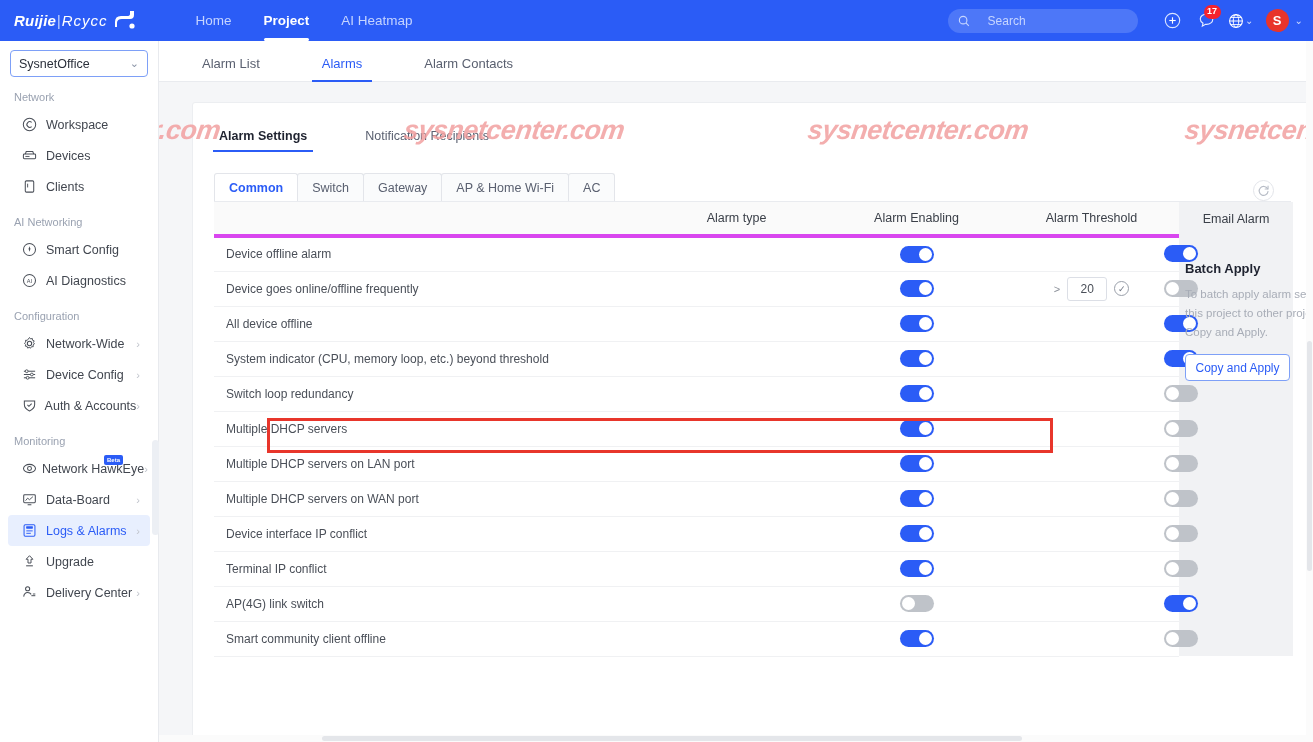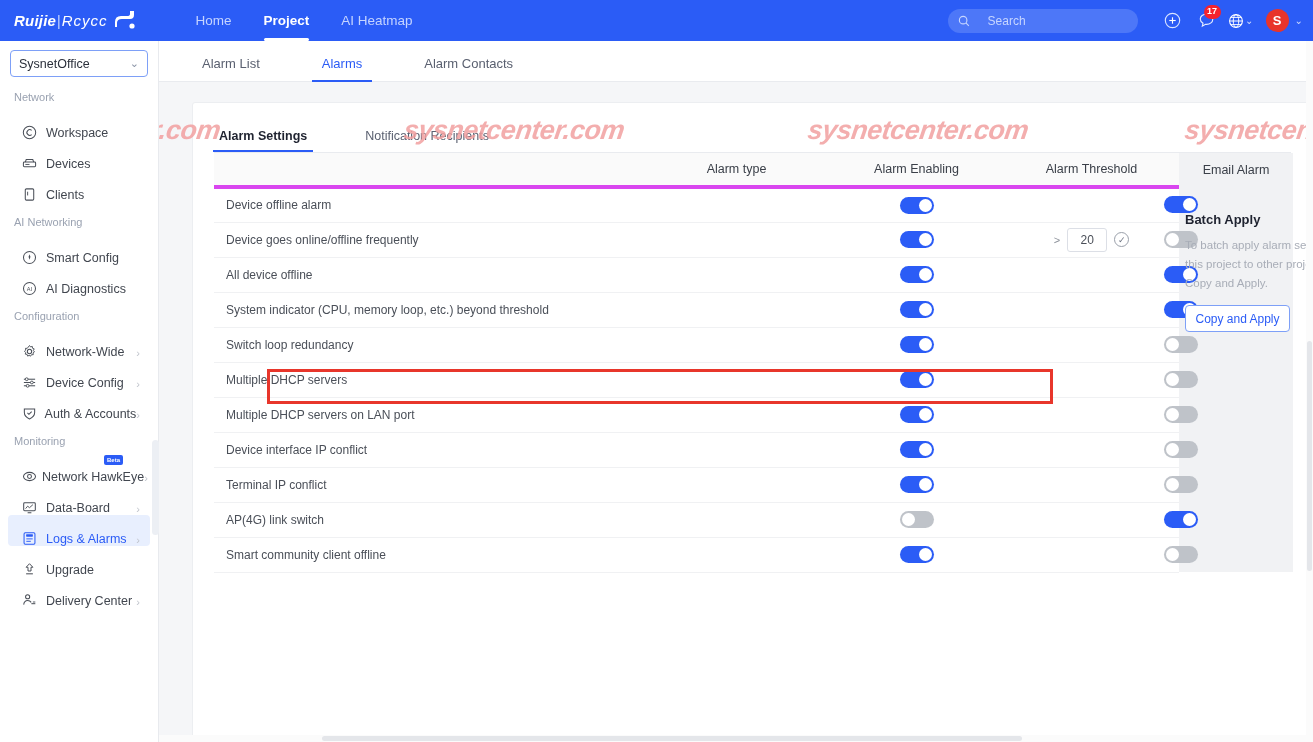--- a/index.html
+++ b/index.html
@@ -57,21 +57,21 @@
     position:absolute; left:0; top:41px; width:159px; height:701px;
     background:#fff; border-right:1px solid #e8eaee; z-index:30;
   }
   .proj-sel{
     margin:9px 10px 0 10px; height:27px; border:1px solid #7ea0f7; border-radius:4px;
     display:flex; align-items:center; padding:0 8px; font-size:12.5px; color:#2a2f3a; cursor:pointer;
   }
   .proj-sel .c{ margin-left:auto; color:#8a94a6; font-size:11px; }
   .grp{ color:#9aa2b1; font-size:11px; padding:14px 0 6px 14px; }
   .item{
-    height:31px; display:flex; align-items:flex-end; padding:0 10px 0 14px;
+    height:31px; display:flex; align-items:center; padding:0 10px 0 14px;
     color:#41464f; font-size:12.5px; cursor:pointer; position:relative; margin:0 8px; border-radius:4px;
   }
   .item .ic{ width:19px; display:flex; align-items:center; justify-content:flex-start; color:#4a4f58; }
   .item .lb{ margin-left:5px; white-space:nowrap; }
   .item .ar{ margin-left:auto; color:#c0c4cc; font-size:11px; }
   .item.active{ background:#e8effe; color:#2b5cf6; }
   .item.active .ic{ color:#2b5cf6; }
   .beta{
     position:absolute; left:96px; top:2px; background:#2b5cf6; color:#fff;
     font-size:6px; line-height:8px; padding:1px 3px; border-radius:2px; font-weight:bold;
@@ -413,20 +413,33 @@
     <div class="ttab">Alarm Contacts</div>
   </div>
 
   <div class="card">
 
     <div class="subtabs">
       <div class="stab active">Alarm Settings</div>
       <div class="stab">Notification Recipients</div>
     </div>
 
+    <div class="pillrow">
+      <div class="pill active">Common</div>
+      <div class="pill">Switch</div>
+      <div class="pill">Gateway</div>
+      <div class="pill">AP &amp; Home Wi-Fi</div>
+      <div class="pill">AC</div>
+      <div class="refresh">
+        <svg width="13" height="13" viewBox="0 0 14 14">
+            <path d="M11.4 5.2A4.8 4.8 0 1 0 11.9 8" stroke="#b7bcc6" stroke-width="1.2" fill="none" stroke-linecap="round"></path>
+            <path d="M11.9 2.2 L11.9 5.4 L8.8 5.4" stroke="#b7bcc6" stroke-width="1.2" fill="none" stroke-linecap="round"></path>
+          </svg>
+      </div>
+    </div>
 
     <div class="tblwrap">
       <table>
         <thead>
           <tr>
             <th class="c0"></th>
             <th class="c1">Alarm type</th>
             <th class="c2">Alarm Enabling</th>
             <th class="c3">Alarm Threshold</th>
             <th class="c4">Email Alarm</th>
@@ -482,20 +495,27 @@
               <td class="side"><span class="sw off" style="position: relative; left: -55px;"></span></td>
             </tr>
             <tr>
               <td class="c0">Multiple DHCP servers on LAN port</td>
               <td></td>
               <td><span class="sw on"></span></td>
               <td></td>
               <td class="side"><span class="sw off" style="position: relative; left: -55px;"></span></td>
             </tr>
             <tr>
+              <td class="c0">Multiple DHCP servers on WAN port</td>
+              <td></td>
+              <td><span class="sw on"></span></td>
+              <td></td>
+              <td class="side"><span class="sw off" style="position: relative; left: -55px;"></span></td>
+            </tr>
+            <tr>
               <td class="c0">Device interface IP conflict</td>
               <td></td>
               <td><span class="sw on"></span></td>
               <td></td>
               <td class="side"><span class="sw off" style="position: relative; left: -55px;"></span></td>
             </tr>
             <tr>
               <td class="c0">Terminal IP conflict</td>
               <td></td>
               <td><span class="sw on"></span></td>

